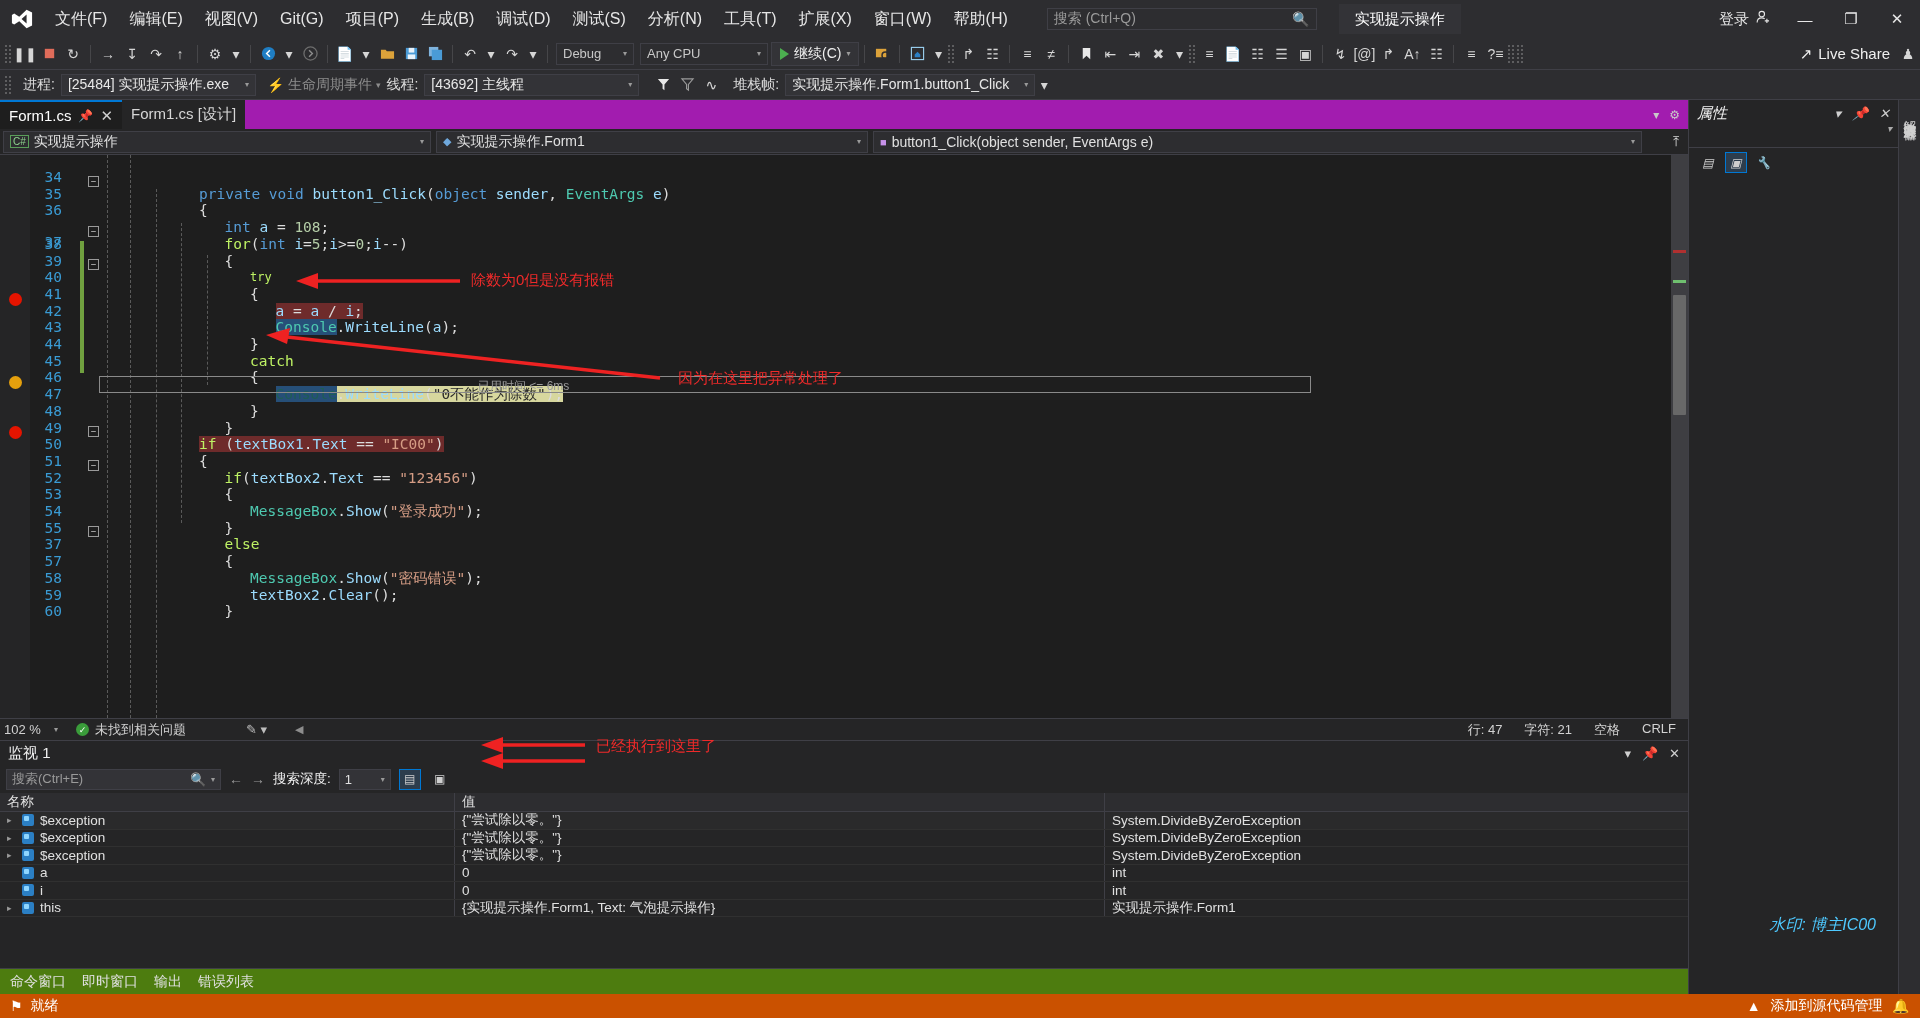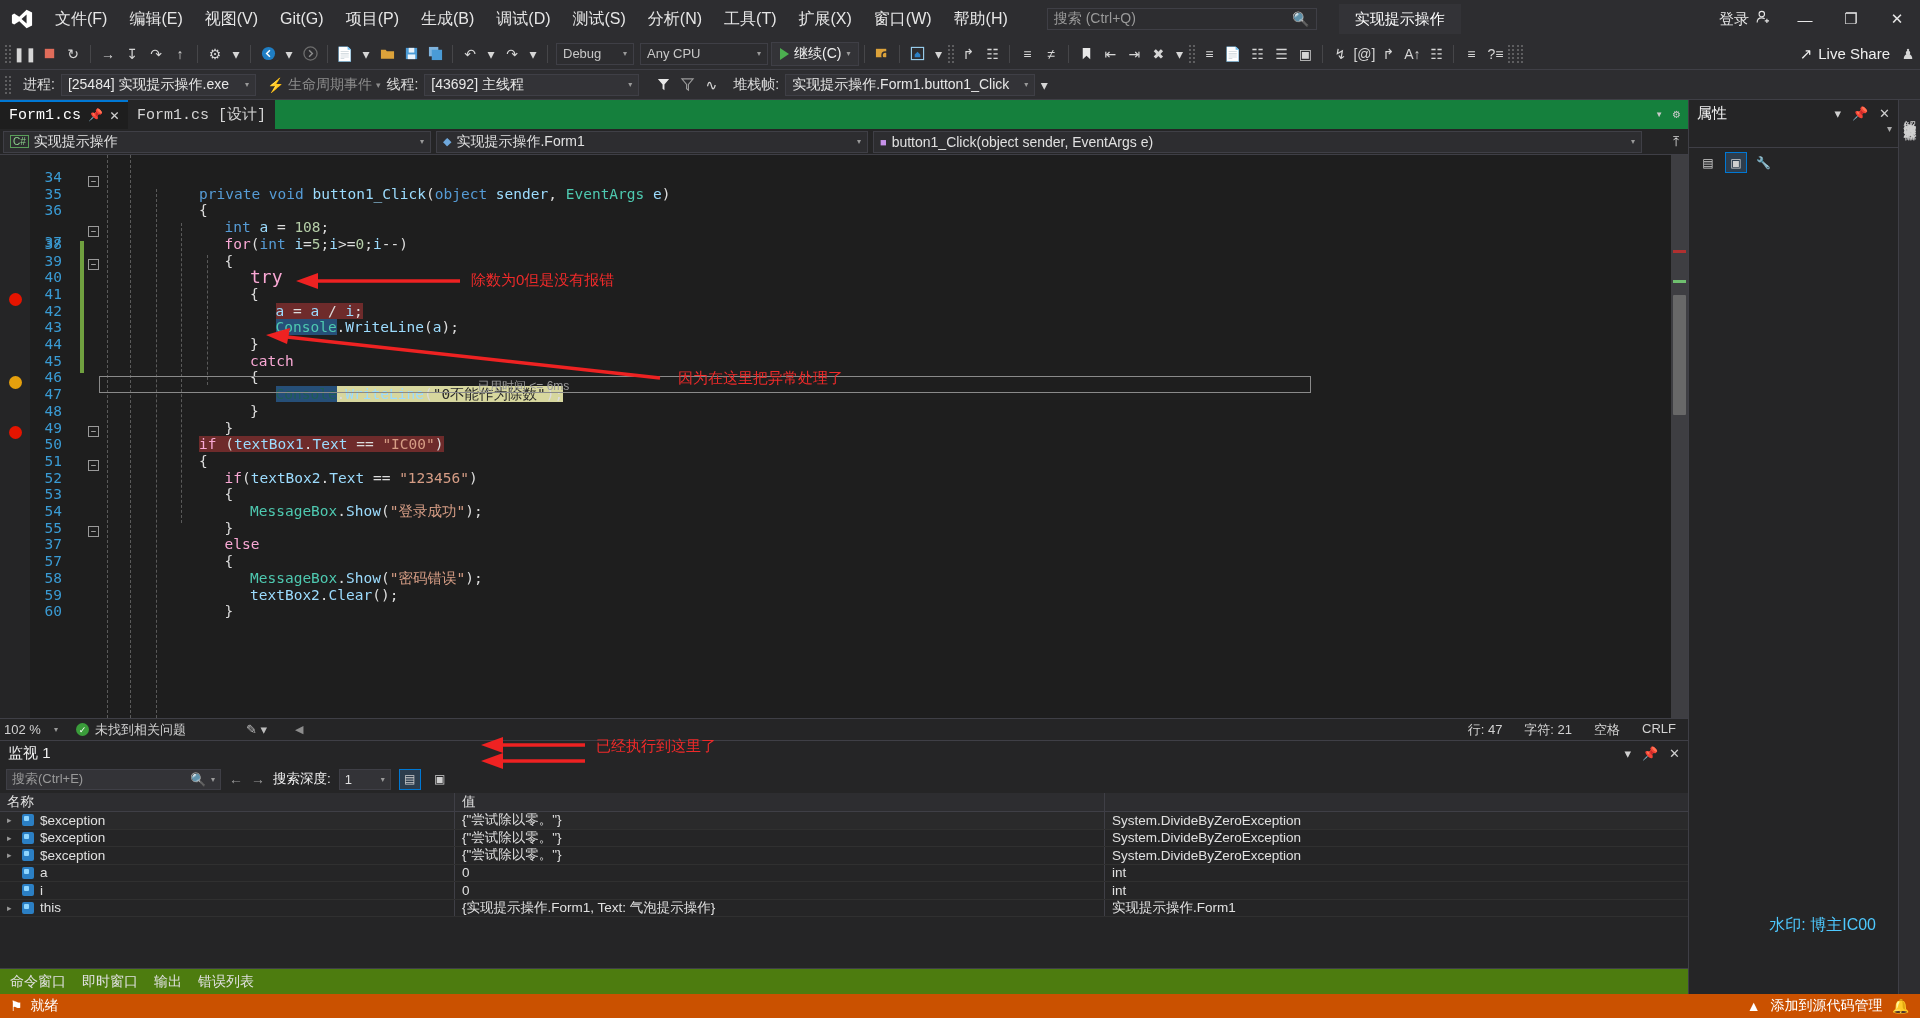--- a/index.html
+++ b/index.html
@@ -73,21 +73,21 @@
   .dcombo {
     height:22px; border:1px solid #3f3f46; background:#333337; color:#e8e8e8;
     font-size:14px; display:flex; align-items:center; padding:0 6px; justify-content:space-between;
   }
 
   
   .body { flex: 1; display: flex; min-height: 0; }
   .center { flex: 1; display:flex; flex-direction:column; min-width:0; }
 
   
-  .tabrow { height: 29px; background:#15803d; display:flex; align-items:flex-end; position:relative;font-family:Liberation Mono, monospace;}
+  .tabrow { height: 29px; background:#a21caf; display:flex; align-items:flex-end; position:relative;}
   .tab { height:29px; display:flex; align-items:center; gap:7px; padding:0 9px; font-size:15px;
          color:#d6d6d6; background:#252526;}
   .tab.active { background:#1e1e1e; color:#fff; border-top:2px solid #0078d4; }
   .tab .pin { font-size:12px; color:#c8c8c8; }
   .tab .x { font-size:15px; color:#d0d0d0; }
   .tabrow-right { margin-left:auto; display:flex; align-items:center; gap:10px; padding-right:8px; height:29px;}
   .tabrow-right span { font-size:12px; color:#c9c9c9; }
 
   
   .navrow { height:26px; background:#252526; display:flex; align-items:center; gap:2px;
@@ -101,21 +101,21 @@
   .ln { position:absolute; left:32px; width:30px; text-align:right; color:#3a9bd4; font-size:14.5px;}
   .glyph-margin { position:absolute; left:0; top:0; bottom:0; width:30px; background:#252526; }
   .indicator-col { position:absolute; left:30px; top:0; bottom:0; width:14px; background:#1e1e1e;}
   .changebar { position:absolute; left:80px; width:4px; background:#70a03f;}
   .bp { position:absolute; left:9px; width:13px; height:13px; border-radius:50%; background:#e51400;}
   .bp.arrowed { background:#e5a00d; }
   .fold { position:absolute; left:88px; width:11px; height:11px; border:1px solid #9a9a9a; color:#c8c8c8;
           font-size:9px; line-height:9px; text-align:center; background:#1e1e1e;}
   .vline { position:absolute; width:1px; top:0; bottom:0; border-left:1px dashed #5a5a5a; }
   .code-text { position:absolute; left:148px; color:#d4d4d4; }
-  .k { color:#569cd6; } .kctl { color:#f9a8d4; } .t { color:#4ec9b0; }
+  .k { color:#569cd6; } .kctl { color:#bef264; } .t { color:#4ec9b0; }
   .s { color:#d69d85; } .n { color:#b5cea8; }
   .p { color:#dcdcdc; } .v { color:#9cdcfe; }
   .hl-red { background:#6e2b2b; }
   .hl-sel { background:#264f78; color:#dcdcdc; }
   .hl-stmt { background:#d7d79e; color:#1a1a1a; }
   .hl-stmt .s { color:#2a2a2a; }
   .hl-stmt .t { color:#1e5e55; }
   .stmt-box { position:absolute; border:1px solid #8a8a8a; height:17px; }
   .elapsed { position:absolute; font-size:12px; color:#9a9a9a; font-family:"Liberation Sans",sans-serif;}
   .vscroll-outer { position:absolute; right:0; top:0; bottom:0; width:17px; background:#3e3e42; }
@@ -157,21 +157,21 @@
   .bubble::after{content:"";position:absolute;left:2px;top:2px;width:5px;height:5px;background:#8fd6ff;border-radius:1px;}
 
   
   .bottom-tabs { height:26px; background:#4d7c0f; display:flex; align-items:center; gap:16px;
                  padding-left:10px; font-size:14px; color:#e0e0e0; border-top:1px solid #3f3f46;}
   .statusbar { height:24px; background:#ca5100; display:flex; align-items:center; padding:0 10px;
                font-size:14px; color:#fff; flex:0 0 24px;}
   .statusbar .right { margin-left:auto; display:flex; align-items:center; gap:10px;}
 
   
-  .rightpane { flex:0 0 210px; background:#252526; border-left:1px solid #3f3f46; display:flex; flex-direction:column;}
+  .rightpane { flex:0 0 210px; background:#252526; border-left:1px solid #3f3f46; display:flex; flex-direction:column;font-style:italic;}
   .rp-head { height:27px; display:flex; align-items:center; padding:0 8px; font-size:15px; color:#f0f0f0;}
   .rp-head .tools { margin-left:auto; display:flex; gap:11px; font-size:13px; color:#d0d0d0;}
   .rp-tool { height:30px; display:flex; align-items:center; gap:6px; padding:0 8px; border-top:1px solid #3f3f46;}
   .rp-btn { width:22px;height:21px;display:flex;align-items:center;justify-content:center;font-size:12px;color:#cfcfcf;}
   .rp-btn.sel { border:1px solid #0078d4; background:#2d3d4d;}
   .rp-caret { position:absolute; right:6px; top:62px; font-size:10px; color:#aaa;}
   .watermark { position:absolute; right:22px; bottom:58px; color:#4ec9ff; font-size:16px;}
 
   
   .vstrip { flex:0 0 22px; background:#2d2d30; border-left:1px solid #3f3f46;
@@ -464,21 +464,21 @@
             <div class="code-text" style="top: 30.7px; left: 199px; height: 16.7px; line-height: 16.7px; font-size: 14.5px; white-space: pre;"><span class="k">private</span><span class="p"> </span><span class="k">void</span><span class="p"> </span><span class="v">button1_Click</span><span class="p">(</span><span class="k">object</span><span class="p"> </span><span class="v">sender</span><span class="p">,</span><span class="p"> </span><span class="t">EventArgs</span><span class="p"> </span><span class="v">e</span><span class="p">)</span></div>
             <div class="ln" style="top: 47.4px;">36</div>
             <div class="code-text" style="top: 47.4px; left: 199px; height: 16.7px; line-height: 16.7px; font-size: 14.5px; white-space: pre;"><span class="p">{</span></div>
             <div class="ln" style="top: 79px;">37</div>
             <div class="code-text" style="top: 64.1px; left: 224.5px; height: 16.7px; line-height: 16.7px; font-size: 14.5px; white-space: pre;"><span class="k">int</span><span class="p"> </span><span class="v">a</span><span class="p"> </span><span class="p">=</span><span class="p"> </span><span class="n">108</span><span class="p">;</span></div>
             <div class="ln" style="top: 80.8px;">38</div>
             <div class="code-text" style="top: 80.8px; left: 224.5px; height: 16.7px; line-height: 16.7px; font-size: 14.5px; white-space: pre;"><span class="kctl">for</span><span class="p">(</span><span class="k">int</span><span class="p"> </span><span class="v">i</span><span class="p">=</span><span class="n">5</span><span class="p">;</span><span class="v">i</span><span class="p">&gt;</span><span class="p">=</span><span class="n">0</span><span class="p">;</span><span class="v">i</span><span class="p">-</span><span class="p">-</span><span class="p">)</span></div>
             <div class="ln" style="top: 97.5px;">39</div>
             <div class="code-text" style="top: 97.5px; left: 224.5px; height: 16.7px; line-height: 16.7px; font-size: 14.5px; white-space: pre;"><span class="p">{</span></div>
             <div class="ln" style="top: 114.2px;">40</div>
-            <div class="code-text" style="top: 114.2px; left: 250px; height: 16.7px; line-height: 16.7px; font-size: 18px; white-space: pre;"><span class="kctl">try</span></div>
+            <div class="code-text" style="top: 114.2px; left: 250px; height: 16.7px; line-height: 16.7px; font-size: 12px; white-space: pre;"><span class="kctl">try</span></div>
             <div class="ln" style="top: 130.9px;">41</div>
             <div class="code-text" style="top: 130.9px; left: 250px; height: 16.7px; line-height: 16.7px; font-size: 14.5px; white-space: pre;"><span class="p">{</span></div>
             <div class="ln" style="top: 147.6px;">42</div>
             <div class="code-text" style="top: 147.6px; left: 275.5px; height: 16.7px; line-height: 16.7px; font-size: 14.5px; white-space: pre;"><span class="hl-red"><span class="v">a</span><span class="p"> </span><span class="p">=</span><span class="p"> </span><span class="v">a</span><span class="p"> </span><span class="p">/</span><span class="p"> </span><span class="v">i</span><span class="p">;</span></span></div>
             <div class="ln" style="top: 164.3px;">43</div>
             <div class="code-text" style="top: 164.3px; left: 275.5px; height: 16.7px; line-height: 16.7px; font-size: 14.5px; white-space: pre;"><span class="hl-sel"><span class="t">Console</span></span><span class="p">.</span><span class="v">WriteLine</span><span class="p">(</span><span class="v">a</span><span class="p">)</span><span class="p">;</span></div>
             <div class="ln" style="top: 181px;">44</div>
             <div class="code-text" style="top: 181px; left: 250px; height: 16.7px; line-height: 16.7px; font-size: 14.5px; white-space: pre;"><span class="p">}</span></div>
             <div class="ln" style="top: 197.7px;">45</div>
             <div class="code-text" style="top: 197.7px; left: 250px; height: 16.7px; line-height: 16.7px; font-size: 14.5px; white-space: pre;"><span class="kctl">catch</span></div>

